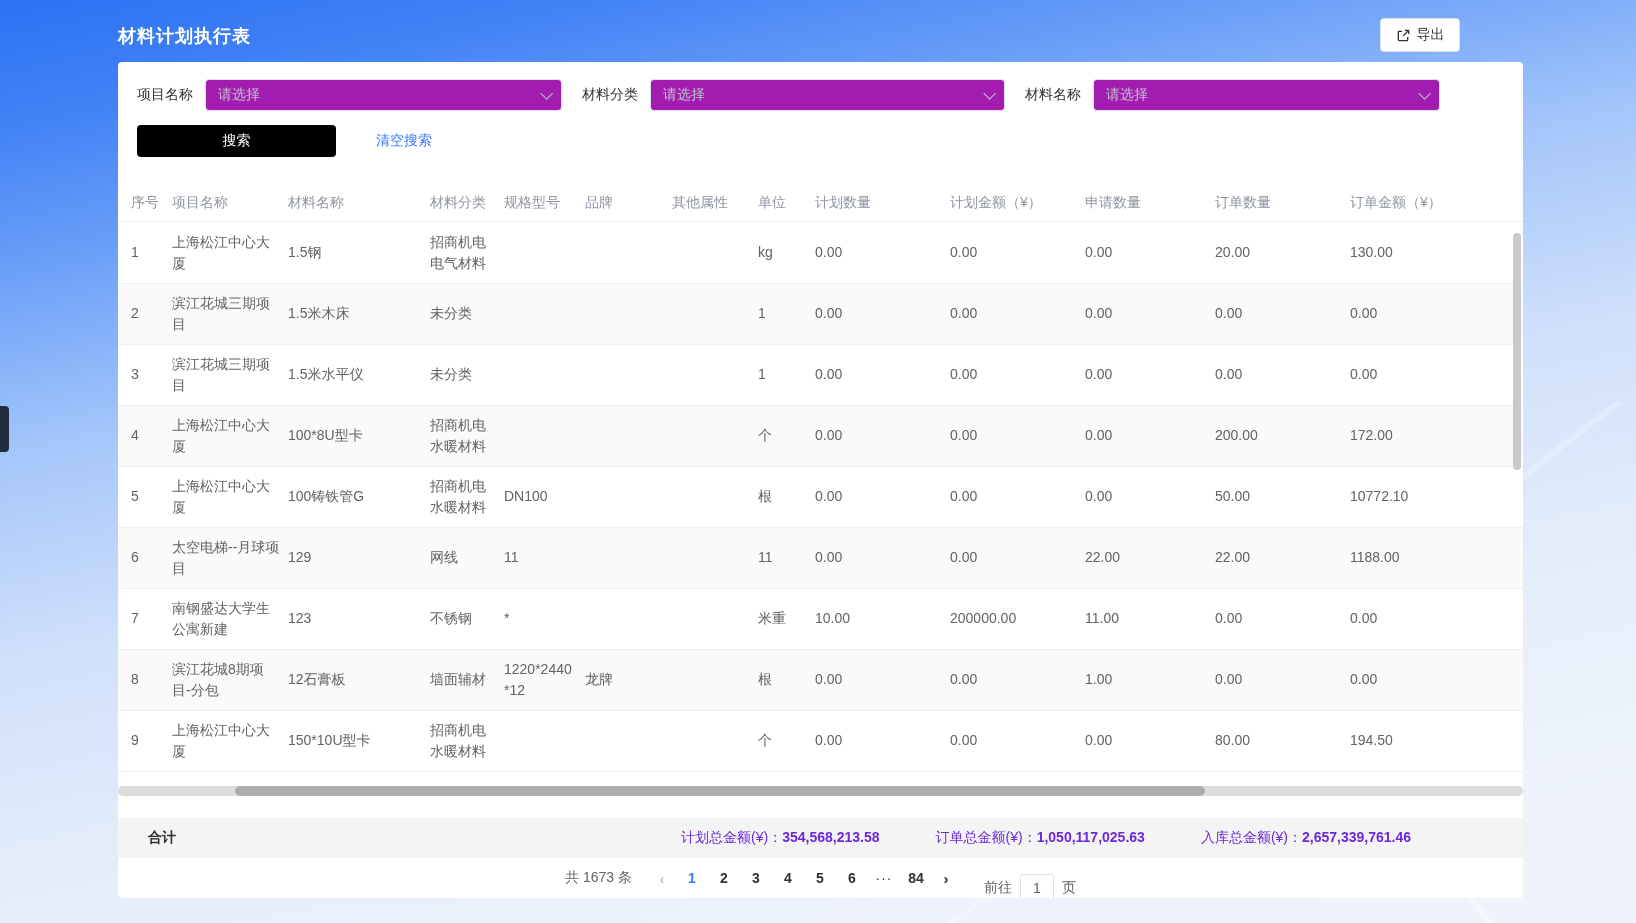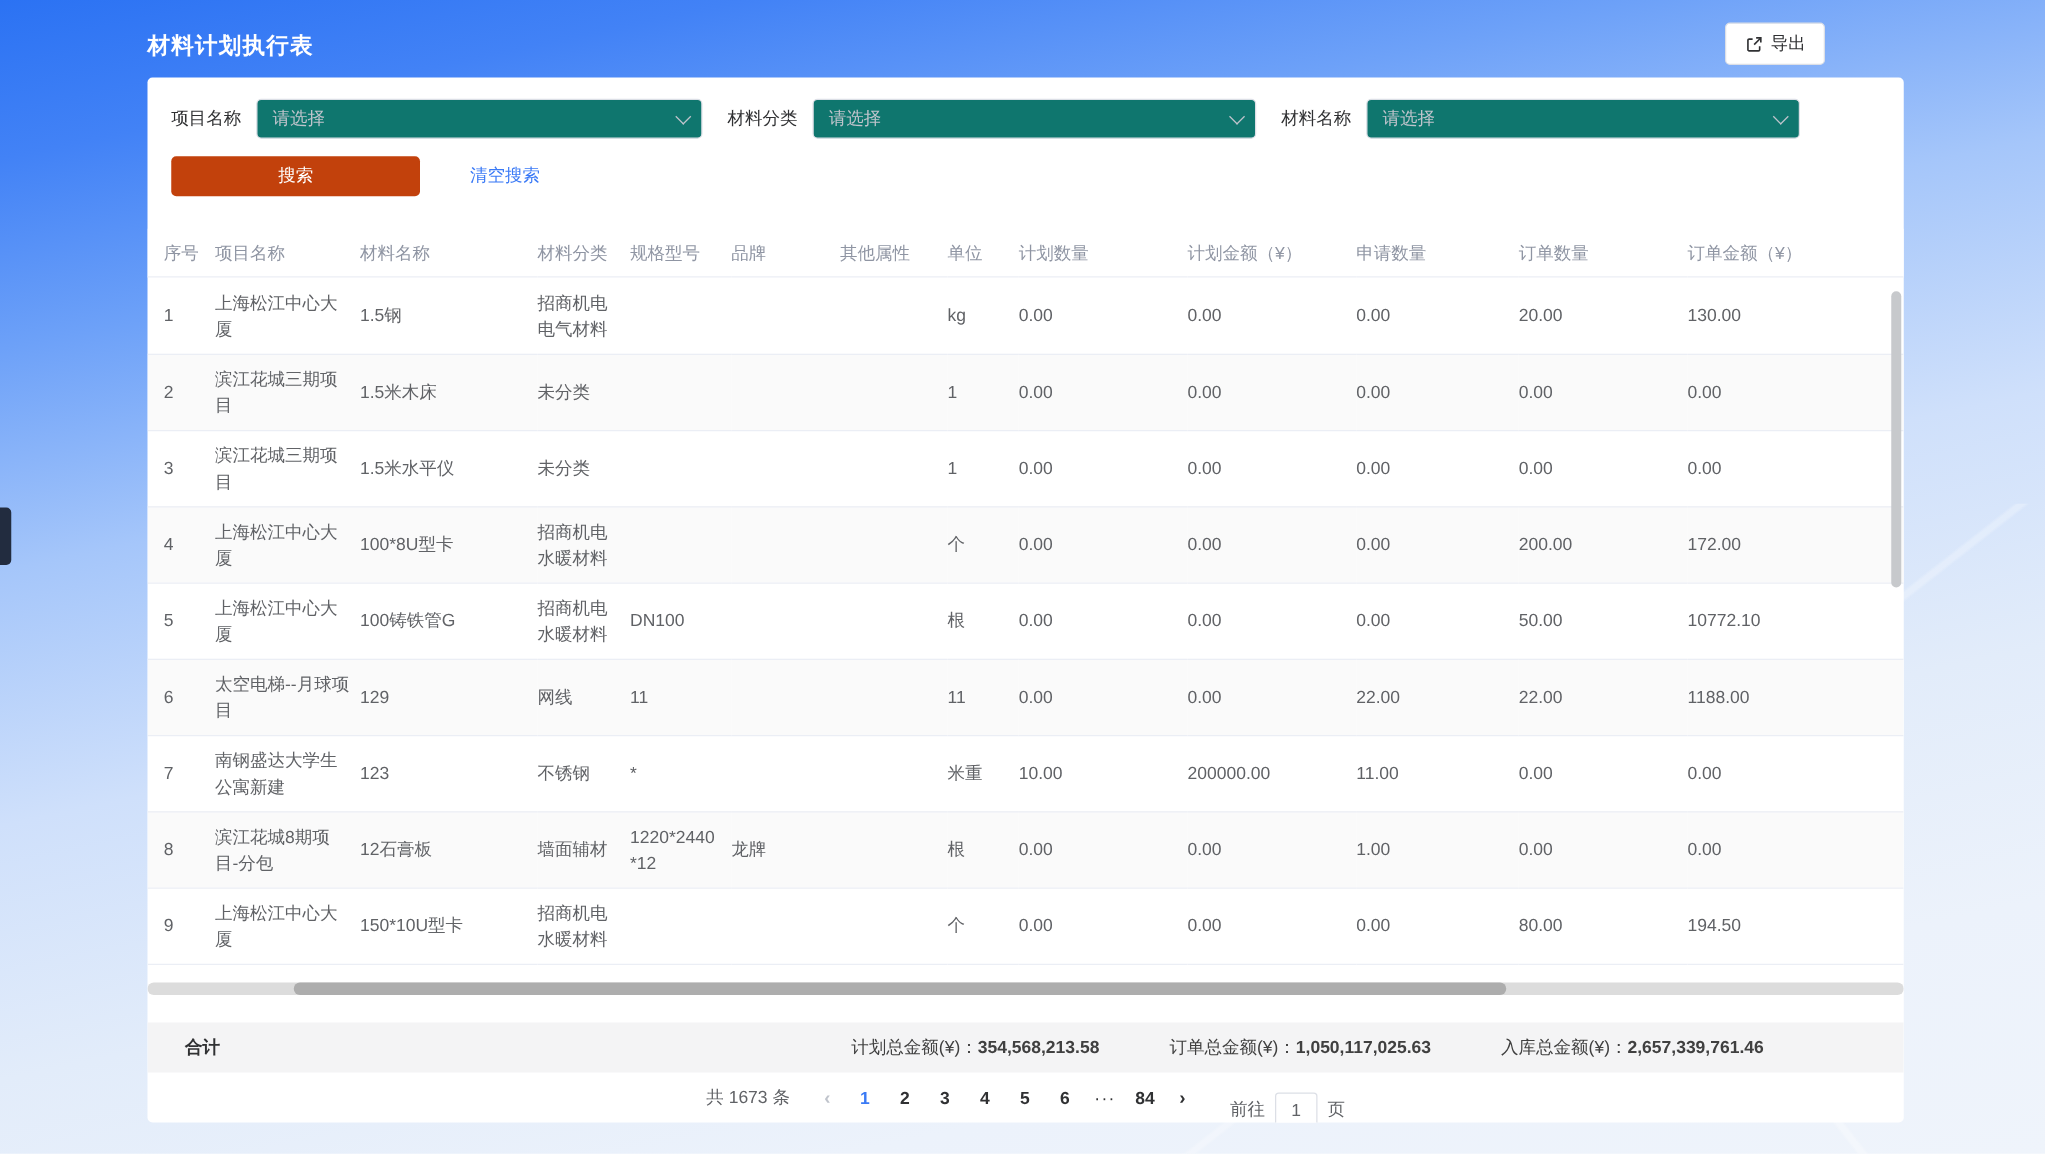--- a/index.html
+++ b/index.html
@@ -29,26 +29,26 @@
 
   .card { position:absolute; left:118px; top:62px; width:1405px; height:836px; background:#fff; border-radius:4px;
     display:flex; flex-direction:column; overflow:hidden; z-index:2; }
 
   
   .filters { height:121px; padding:17px 19px 0 19px; }
   .filter-row { display:flex; align-items:center; }
   .filter-group { display:flex; align-items:center; margin-right:20px; }
   .filter-label { font-size:14px; color:#303133; margin-right:12px; white-space:nowrap; }
   .select { height:32px; border:1px solid #dcdfe6; border-radius:4px; display:flex; align-items:center; justify-content:space-between;
-    padding:0 12px; cursor:pointer; background:#0f766e;gap:21px; }
+    padding:0 12px; cursor:pointer; background:#a21caf;gap:21px; }
   .select .ph { font-size:14px; color:#c0c4cc; }
   .chev { width:9px; height:9px; border-right:1.5px solid #c0c4cc; border-bottom:1.5px solid #c0c4cc; transform:rotate(45deg) translateY(-3px); }
   .sel-1 { width:357px; } .sel-2 { width:355px; } .sel-3 { width:347px; }
   .btn-row { display:flex; align-items:center; margin-top:14px; }
-  .search-btn { width:199px; height:32px; background:#c2410c; color:#fff; font-size:14px; border:none; border-radius:4px; cursor:pointer; }
+  .search-btn { width:199px; height:32px; background:#000000; color:#fff; font-size:14px; border:none; border-radius:4px; cursor:pointer; }
   .clear-link { margin-left:40px; font-size:14px; color:#3b7af6; cursor:pointer; }
 
   
   table { border-collapse:collapse; table-layout:fixed; width:1405px; }
   th, td { text-align:left; font-size:14px; vertical-align:middle; padding:0 8px 0 0; word-break:break-all; line-height:21px; }
   th:first-child, td:first-child { padding-left:13px; }
   thead th { height:39px; color:#8f95a3; font-weight:500; background:#fff; border-bottom:1px solid #ebeef5; white-space:nowrap; }
   tbody td { height:61px; color:#606266; border-bottom:1px solid #ebeef5; }
   tbody tr:nth-child(even) td { background:#fafafa; }
   .tbody-viewport { height:553px; overflow:hidden; position:relative; }
@@ -56,21 +56,21 @@
   .v-scrollbar { position:absolute; right:2px; top:171px; width:8px; height:237px; background:#c7c9cc; border-radius:4px; z-index:5; cursor:pointer; }
 
   .h-scroll-zone { height:43px; position:relative; }
   .h-track { position:absolute; left:0; top:11px; width:1405px; height:10px; background:#dcdcdc; border-radius:5px; }
   .h-thumb { position:absolute; left:117px; top:11px; width:970px; height:10px; background:#adadad; border-radius:5px; cursor:pointer; }
 
   
   .summary { height:40px; background:#f4f4f5; display:flex; align-items:center; padding:0 112px 0 30px; }
   .summary-label { font-size:14px; font-weight:bold; color:#303133; }
   .summary-items { margin-left:auto; display:flex; gap:56px; }
-  .summary-item { font-size:14px; color:#404040; white-space:nowrap; }
+  .summary-item { font-size:14px; color:#6d28d9; white-space:nowrap; }
   .summary-item b { font-weight:600; }
 
   
   .pagination { height:40px; display:flex; align-items:center; justify-content:center; font-size:14px; color:#606266; }
   .total-count { margin-right:16px; }
   .page-arrow { min-width:28px; text-align:center; font-size:15px; font-weight:bold; color:#303133; cursor:pointer; user-select:none; }
   .page-arrow.disabled { color:#c0c4cc; cursor:default; }
   .page-num { min-width:32px; text-align:center; font-weight:600; color:#303133; cursor:pointer; }
   .page-num.active { color:#3a7af5; }
   .page-ellipsis { min-width:32px; text-align:center; color:#303133; letter-spacing:1px; cursor:pointer; }

